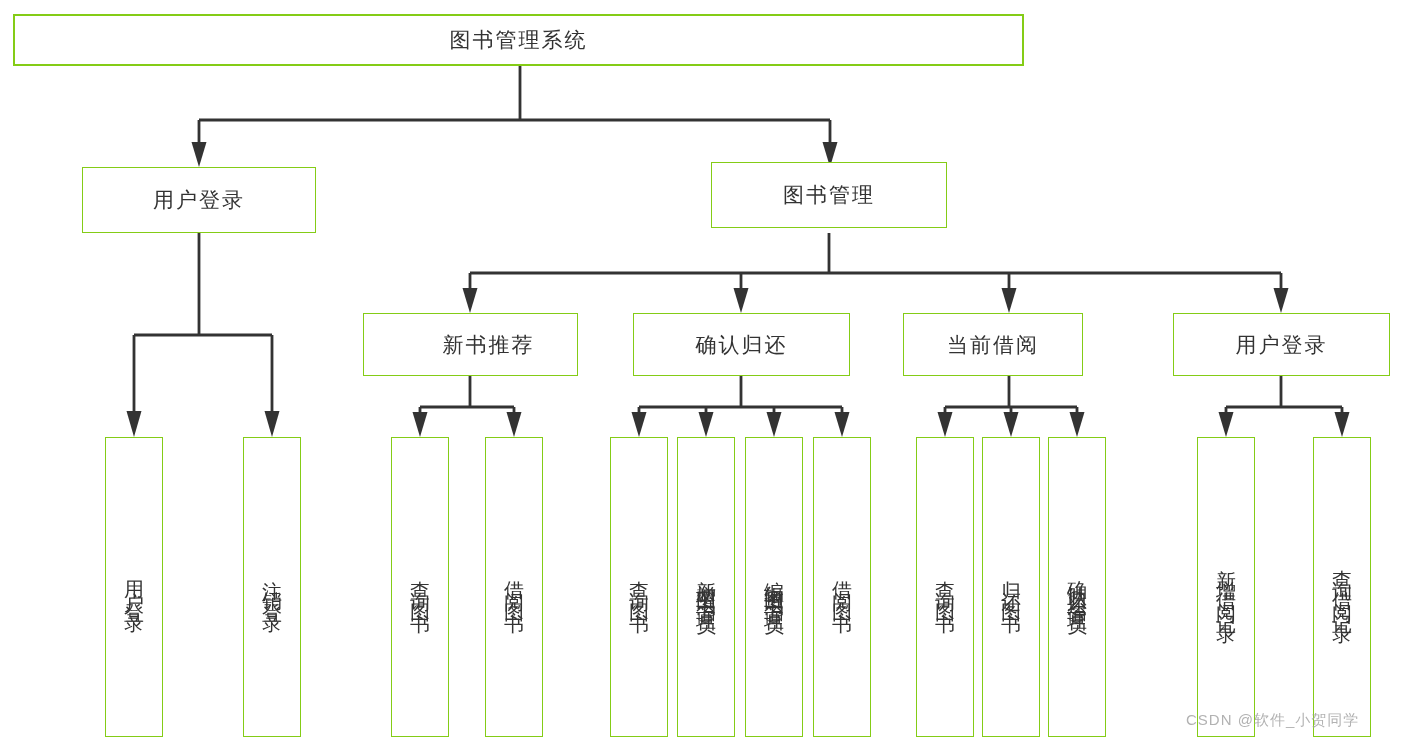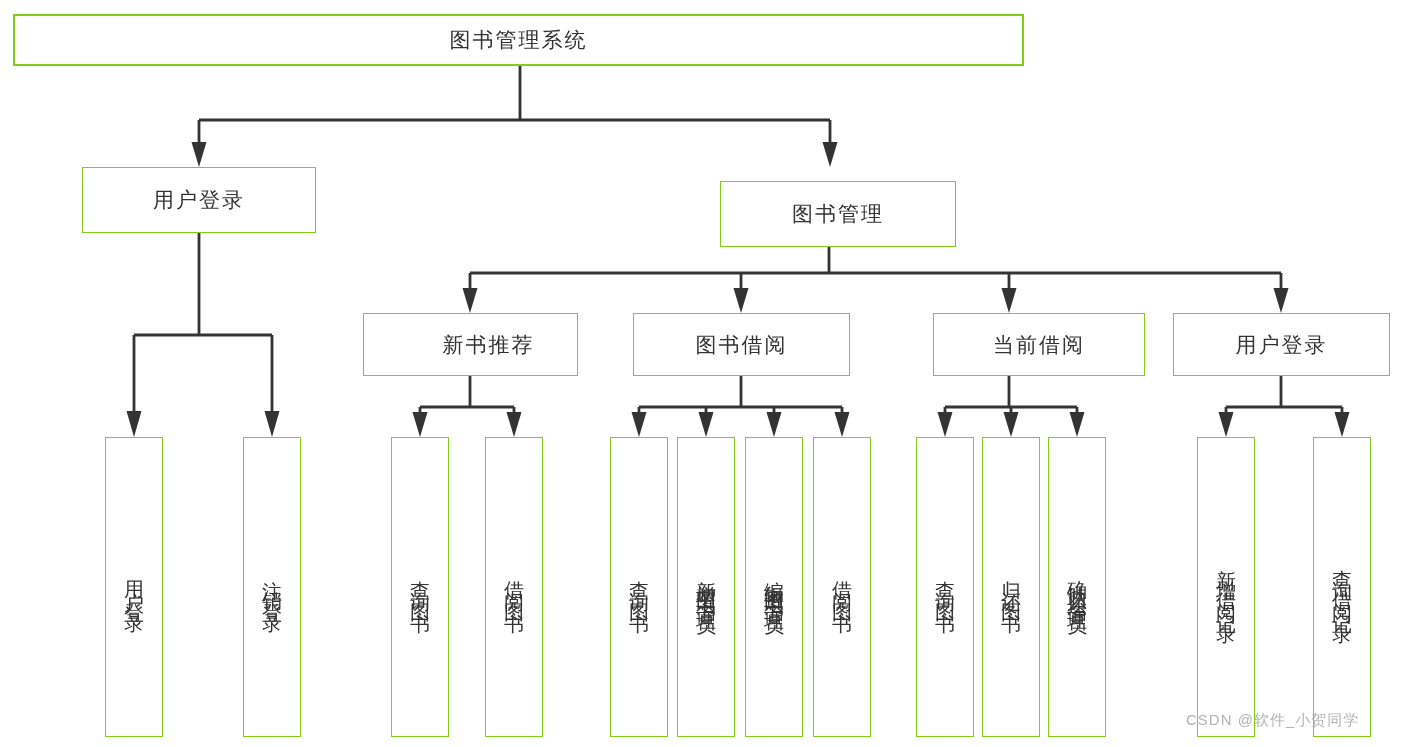--- a/index.html
+++ b/index.html
@@ -84,25 +84,25 @@
       <polygon points="1003.5,412 1018.5,412 1011,437"></polygon>
       <polygon points="1069.5,412 1084.5,412 1077,437"></polygon>
       <polygon points="1218.5,412 1233.5,412 1226,437"></polygon>
       <polygon points="1334.5,412 1349.5,412 1342,437"></polygon>
     </g>
   </svg>
 
   <div class="box root-box" style="left:13px; top:14px; width:1011px; height:52px;">图书管理系统</div>
 
   <div class="box hbox" style="left:82px; top:167px; width:234px; height:66px;">用户登录</div>
-  <div class="box hbox" style="left:711px; top:181px; width:236px; height:66px;margin-left:9px;">图书管理</div>
+  <div class="box hbox" style="left:711px; top:162px; width:236px; height:66px;">图书管理</div>
 
   <div class="box hbox" style="left:363px; top:313px; width:215px; height:63px;padding-left:36px;">新书推荐</div>
-  <div class="box hbox" style="left:633px; top:313px; width:217px; height:63px;">图书借阅</div>
-  <div class="box hbox" style="left:933px; top:313px; width:212px; height:63px;">当前借阅</div>
+  <div class="box hbox" style="left:633px; top:313px; width:217px; height:63px;">确认归还</div>
+  <div class="box hbox" style="left:903px; top:313px; width:180px; height:63px;">当前借阅</div>
   <div class="box hbox" style="left:1173px; top:313px; width:217px; height:63px;">用户登录</div>
 
   <div class="box vbox" style="left:105px; top:437px; width:58px; height:300px;">
     <span>用户登录</span>
   </div>
   <div class="box vbox" style="left:243px; top:437px; width:58px; height:300px;">
     <span>注销登录</span>
   </div>
 
   <div class="box vbox" style="left:391px; top:437px; width:58px; height:300px;">

